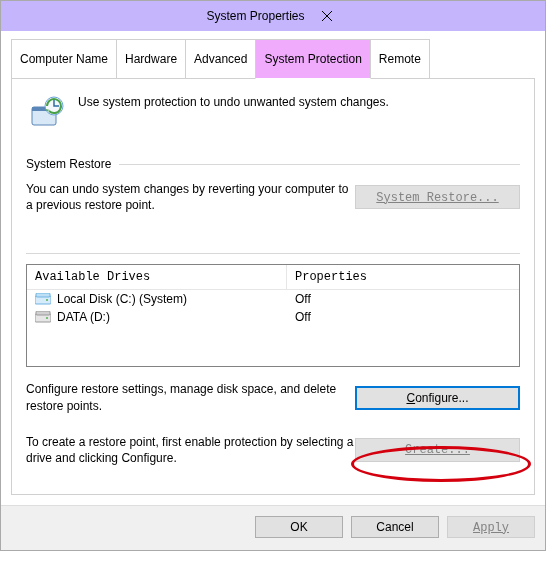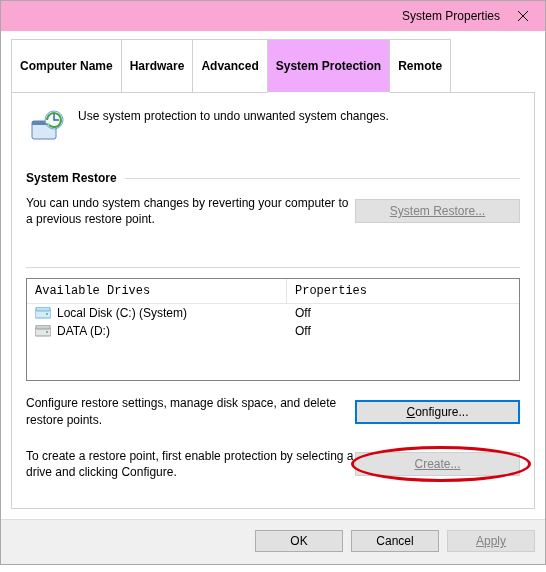--- a/index.html
+++ b/index.html
@@ -10,48 +10,47 @@
   background: #fff;
   color: #000;
   width: 546px;
 }
 .window {
   width: 546px;
   border: 1px solid #aaa;
 }
 .titlebar {
   display: flex;
-  justify-content: flex-end;
+  justify-content: center;
   align-items: center;
   height: 30px;
   padding: 0 0 0 10px;
-  background: #f9a8d4;
+  background: #c4b5fd;
 }
 .titlebar .title { font-size: 12px; }
 .close-btn {
   width: 45px; height: 30px;
   display: flex; align-items: center; justify-content: center;
   font-size: 14px;
 }
 .content {
   padding: 8px 10px 10px 10px;
 }
 .tabstrip {
   display: flex;
   border-bottom: 1px solid #d0d0d0;
   position: relative;
 }
 .tab {
   border: 1px solid #d0d0d0;
   border-bottom: none;
-  padding: 19px 8px;
+  padding: 12px 8px;
   margin-right: -1px;
   background: #fff;
   font-size: 12px;
-  font-weight: bold;
 }
 .tab.active {
   background: #f0abfc;
   border-bottom: 1px solid #fff;
   margin-bottom: -1px;
   position: relative;
 }
 .tabpanel {
   border: 1px solid #d0d0d0;
   border-top: none;
@@ -66,21 +65,21 @@
 .intro .icon {
   width: 40px; height: 40px;
   flex: 0 0 40px;
 }
 .group-heading {
   display: flex;
   align-items: center;
   gap: 8px;
   margin: 10px 0 10px 0;
 }
-.group-heading .label { white-space: nowrap; font-weight: bold; }
+.group-heading .label { white-space: nowrap; }
 .group-heading .line {
   flex: 1; height: 1px;
   background: #d8d8d8;
 }
 .row {
   display: flex;
   align-items: center;
   gap: 0;
   margin-bottom: 10px;
 }
@@ -96,21 +95,21 @@
   font-size: 12px;
   padding: 0;
   cursor: pointer;
 }
 .btn.small { min-width: 88px; height: 22px; text-align: center; }
 .btn[disabled], .btn.disabled {
   color: #838383;
   border-color: #cfcfcf;
   cursor: default;
 }
-.btn.disabled .u, .btn[disabled] .u { text-decoration: underline; }
+.btn.disabled .u, .btn[disabled] .u { text-decoration: underline; font-family: Liberation Mono, monospace; }
 .btn.focused-highlight {
   border: 2px solid #0078d7;
 }
 .drivetable {
   border: 1px solid #828282;
   width: 100%;
   margin-bottom: 14px;
 }
 .dthead {
   display: flex;

